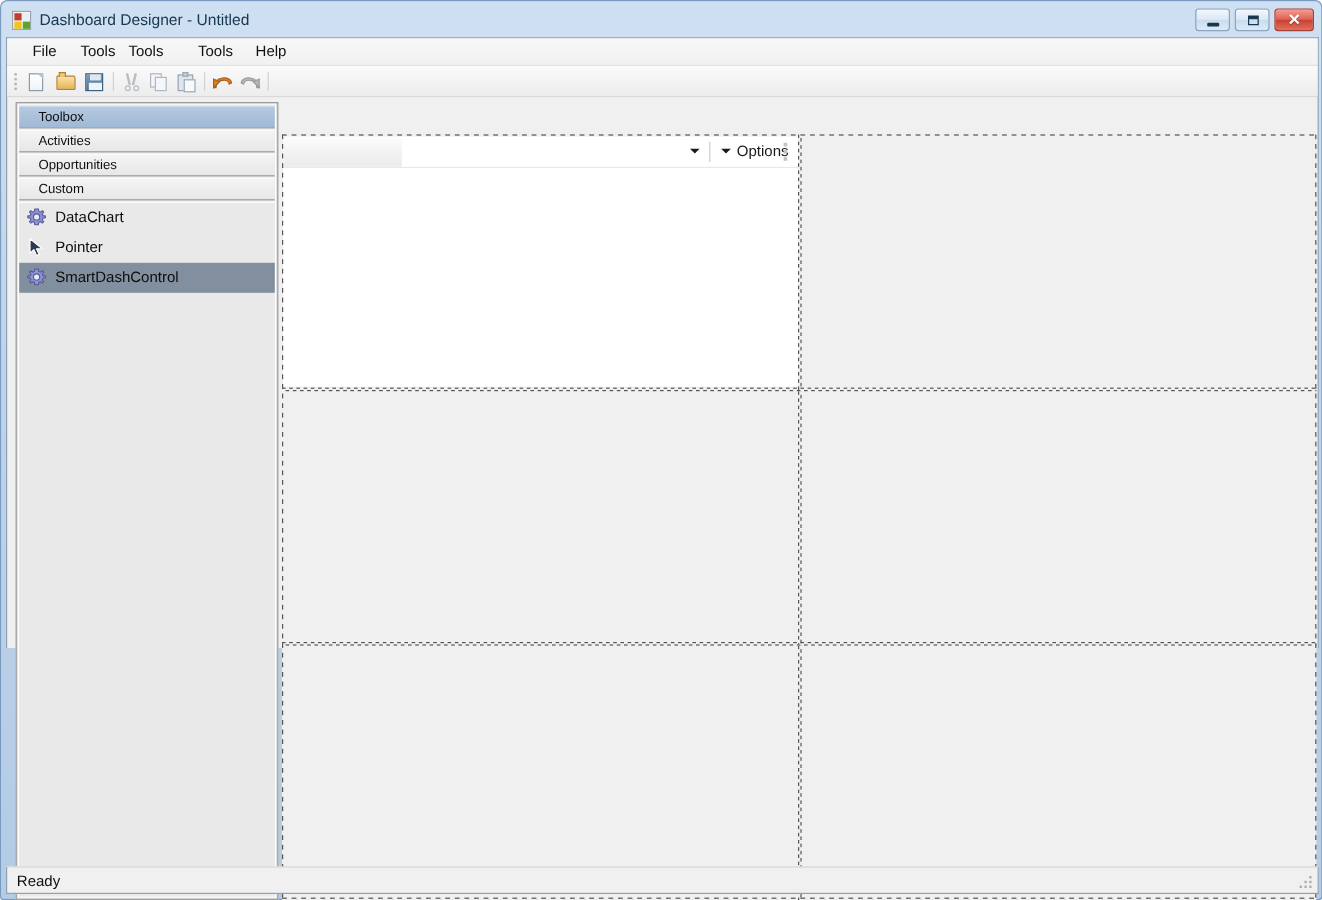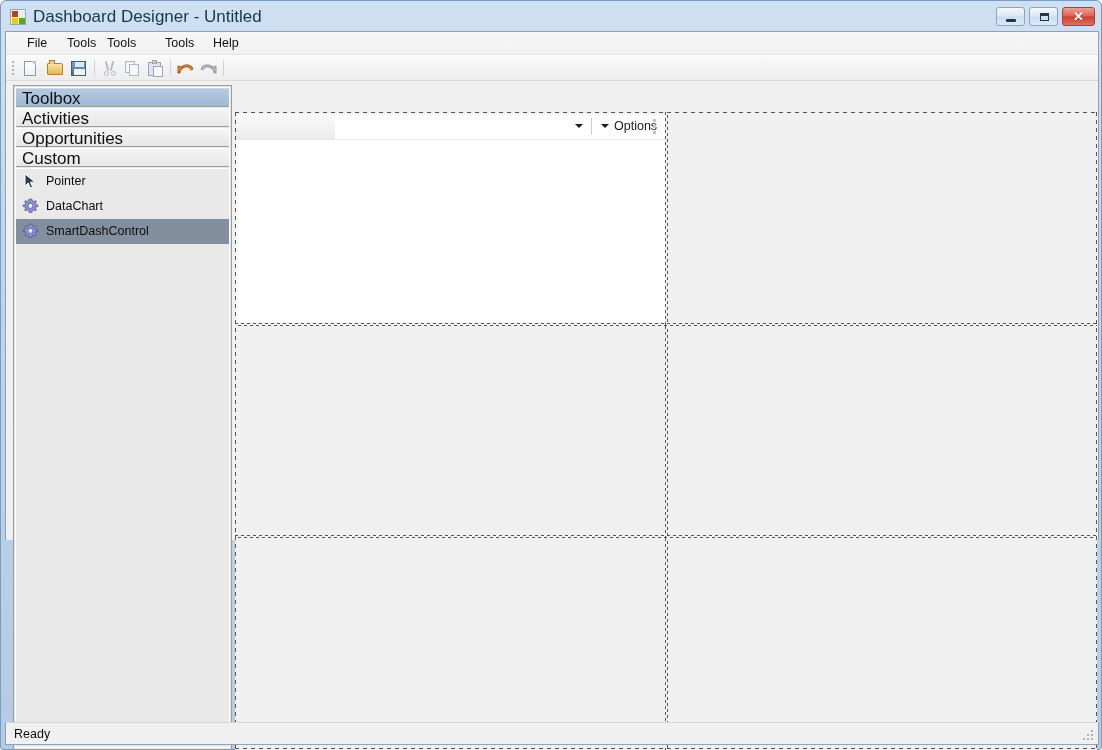--- a/index.html
+++ b/index.html
@@ -47,21 +47,21 @@
     position: absolute;
     width: 6px; height: 6px;
   }
   #title-icon .q1 { left: 1px; top: 1px;  background: #c13b2e; }
   #title-icon .q2 { left: 8px; top: 1px;  background: #e8eef5; }
   #title-icon .q3 { left: 1px; top: 8px;  background: #f0c419; }
   #title-icon .q4 { left: 8px; top: 8px;  background: #5aa52b; }
   #title-text {
     position: absolute;
     left: 32px; top: 6px;
-    font-size: 17px;
+    font-size: 13px;
     color: #17374f;
     line-height: 19px;
     white-space: nowrap;
   }
 
   .winbtn {
     position: absolute;
     top: 6px;
     width: 29px;
     height: 19px;
@@ -234,23 +234,23 @@
     background: #e8e8e8;
     border: 1px solid #ffffff;
     box-sizing: border-box;
   }
   .tb-header {
     position: absolute;
     left: 0;
     width: 213px;
     height: 19px;
     line-height: 19px;
-    padding-left: 6px;
-    box-sizing: border-box;
-    font-size: 17px;
+    padding-left: 16px;
+    box-sizing: border-box;
+    font-size: 11px;
     color: #0f0f0f;
     background: linear-gradient(to bottom, #f4f4f4 0%, #e7e7e7 100%);
     border-bottom: 1px solid #9c9c9c;
     border-top: 1px solid #ffffff;
     white-space: nowrap;
     cursor: default;
   }
   .tb-header.active {
     background: linear-gradient(to bottom, #b6c9e0 0%, #9fb9d6 100%);
     border-top: 1px solid #c9d9ea;
@@ -565,45 +565,45 @@
 
     <div id="sidebar">
       <div id="sidebar-inner">
 
         <div class="tb-header active" style="top:0">Toolbox</div>
         <div class="tb-header" style="top:40px">Opportunities</div>
         <div class="tb-header" style="top:20px">Activities</div>
         <div class="tb-header" style="top:60px">Custom</div>
 
         <div id="tb-list">
-
-          <div class="tb-item">
-            <span class="icon ic-pointer">
-              <svg width="17" height="17" viewBox="0 0 17 17">
-                <path d="M3 1 L3 13 L6.2 10 L8.4 15 L10.6 14 L8.4 9.3 L13 9.2 Z" fill="#2b3a52" stroke="#ffffff" stroke-width="1" stroke-linejoin="round"></path>
-              </svg>
-            </span>
-            <span>Pointer</span>
-          </div>
 
           <div class="tb-item">
             <span class="icon ic-gear">
               <svg width="17" height="17" viewBox="0 0 17 17">
                 <g fill="#8f93cf" stroke="#55589a" stroke-width="0.9">
                   <path d="M8.5 1.2 L10 1.2 L10.3 3.2 L11.7 3.8 L13.3 2.6 L14.4 3.7
                            L13.2 5.3 L13.8 6.7 L15.8 7 L15.8 8.5 L13.8 8.8 L13.2 10.2
                            L14.4 11.8 L13.3 12.9 L11.7 11.7 L10.3 12.3 L10 14.3 L8.5 14.3
                            L7 14.3 L6.7 12.3 L5.3 11.7 L3.7 12.9 L2.6 11.8 L3.8 10.2
                            L3.2 8.8 L1.2 8.5 L1.2 7 L3.2 6.7 L3.8 5.3 L2.6 3.7 L3.7 2.6
                            L5.3 3.8 L6.7 3.2 L7 1.2 Z"></path>
                 </g>
                 <circle cx="8.5" cy="7.8" r="2.6" fill="#e9eaf7" stroke="#55589a" stroke-width="0.9"></circle>
               </svg>
             </span>
             <span>DataChart</span>
+          </div>
+
+          <div class="tb-item">
+            <span class="icon ic-pointer">
+              <svg width="17" height="17" viewBox="0 0 17 17">
+                <path d="M3 1 L3 13 L6.2 10 L8.4 15 L10.6 14 L8.4 9.3 L13 9.2 Z" fill="#2b3a52" stroke="#ffffff" stroke-width="1" stroke-linejoin="round"></path>
+              </svg>
+            </span>
+            <span>Pointer</span>
           </div>
 
           <div class="tb-item selected">
             <span class="icon ic-gear">
               <svg width="17" height="17" viewBox="0 0 17 17">
                 <g fill="#8f93cf" stroke="#55589a" stroke-width="0.9">
                   <path d="M8.5 1.2 L10 1.2 L10.3 3.2 L11.7 3.8 L13.3 2.6 L14.4 3.7
                            L13.2 5.3 L13.8 6.7 L15.8 7 L15.8 8.5 L13.8 8.8 L13.2 10.2
                            L14.4 11.8 L13.3 12.9 L11.7 11.7 L10.3 12.3 L10 14.3 L8.5 14.3
                            L7 14.3 L6.7 12.3 L5.3 11.7 L3.7 12.9 L2.6 11.8 L3.8 10.2

